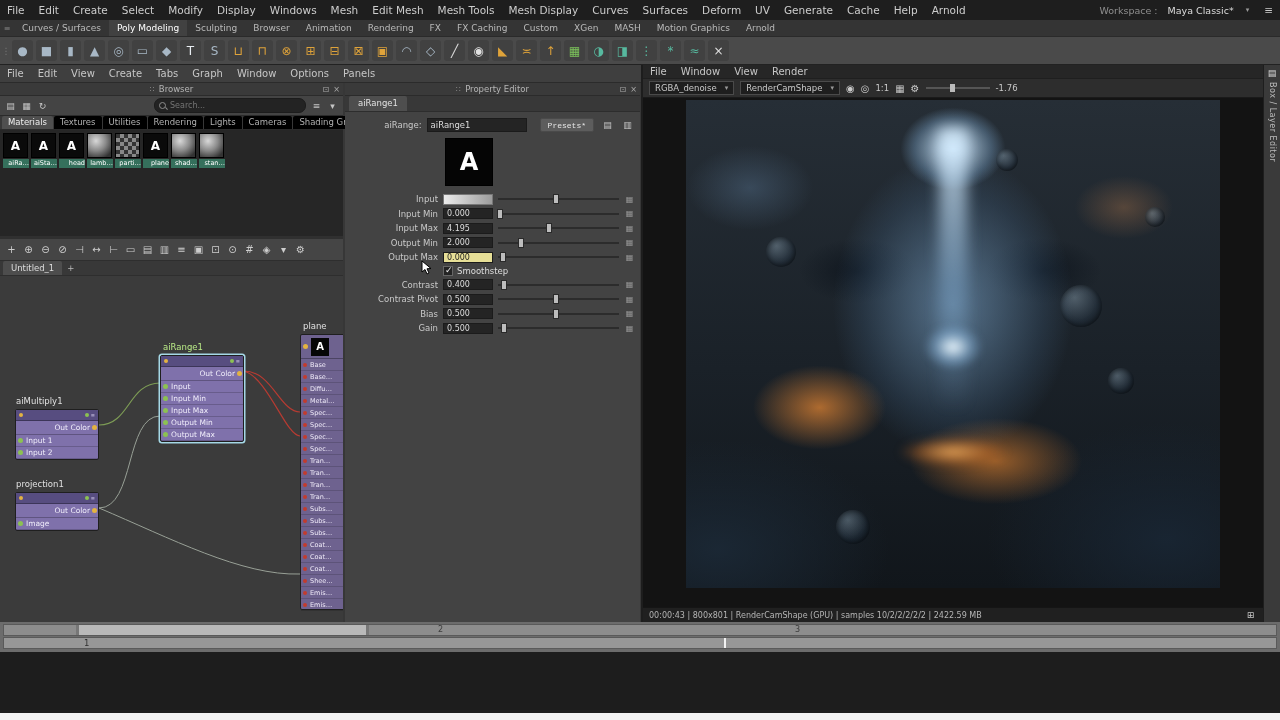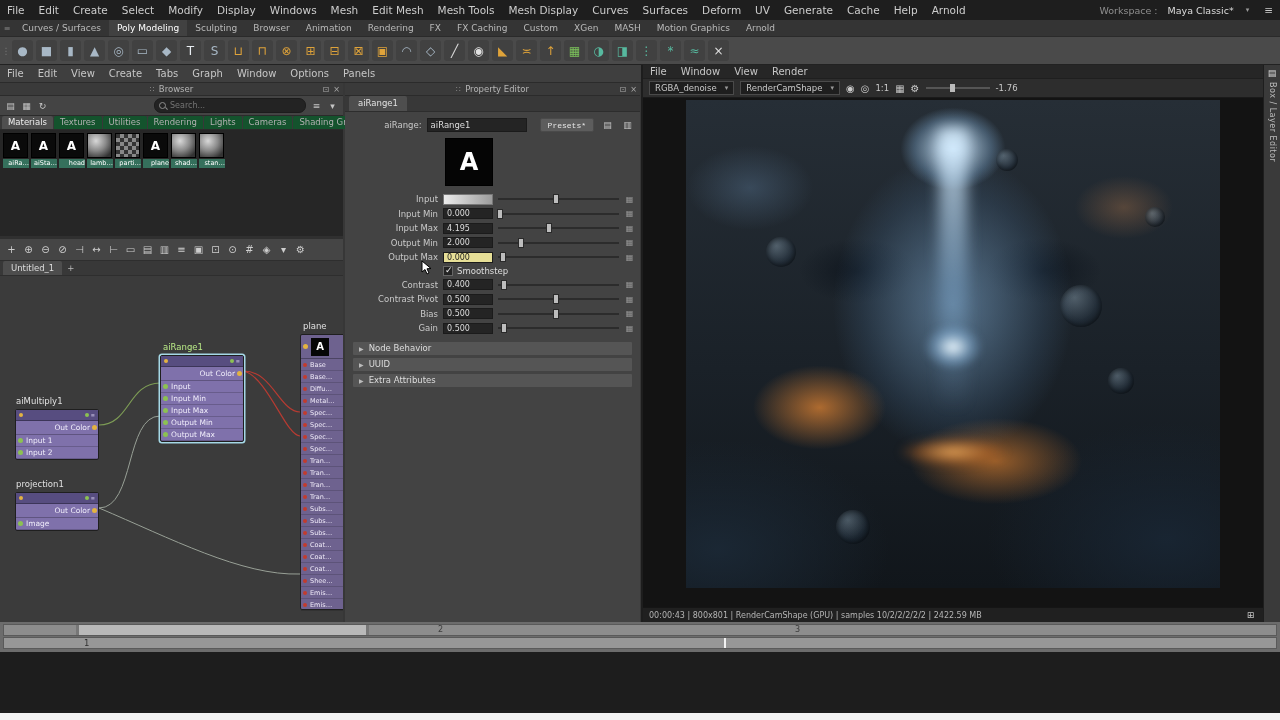--- a/index.html
+++ b/index.html
@@ -42,21 +42,21 @@
   .pbtns{position:absolute;right:3px;top:0;display:flex;gap:4px;font-size:8px;color:#aaa;line-height:13px;}
   .btoolbar{height:20px;background:#444;display:flex;align-items:center;padding:0 4px;gap:4px;border-bottom:1px solid #2b2b2b;box-sizing:border-box;}
   .bt-icons{display:flex;gap:3px;}
   .tico{min-width:13px;height:13px;display:inline-flex;align-items:center;justify-content:center;font-size:9px;color:#c5c5c5;}
   .searchbox{flex:1;max-width:150px;margin-left:auto;position:relative;height:13px;background:#232323;border-radius:7px;border:1px solid #1c1c1c;display:flex;align-items:center;}
   .searchbox input{background:transparent;border:none;outline:none;color:#ccc;font-size:8px;padding-left:15px;width:100%;font-family:inherit;}
   .mag{position:absolute;left:4px;top:3px;width:5px;height:5px;border:1px solid #8d8d8d;border-radius:50%;}
   .mag::after{content:"";position:absolute;width:3px;height:1px;background:#8d8d8d;right:-3px;bottom:-1px;transform:rotate(45deg);}
   .btabs{height:14px;background:#383838;display:flex;align-items:flex-end;padding-left:2px;border-bottom:1px solid #2b2b2b;box-sizing:border-box;font-size:8.5px;color:#b0b0b0;}
   .btablist{display:flex;align-items:flex-end;}
-  .btab{padding:0 6px;line-height:13px;background:#14532d;margin-right:1px;border-radius:2px 2px 0 0;white-space:nowrap;}
+  .btab{padding:0 6px;line-height:13px;background:#000000;margin-right:1px;border-radius:2px 2px 0 0;white-space:nowrap;}
   .btab.active{background:#4f4f4f;color:#eee;}
   .overflow{margin-left:auto;padding:0 4px;color:#999;font-size:9px;line-height:13px;}
   .bcontent{flex:1;background:#262626;overflow:hidden;}
   .swatches{display:flex;gap:2px;padding:3px;}
   .swatch{width:26px;}
   .thumb{width:25px;height:25px;background:#111;border:1px solid #000;position:relative;box-sizing:border-box;}
   .k-arnold{background:#0a0a0a;}
   .k-arnold::after{content:"A";position:absolute;inset:0;display:flex;align-items:center;justify-content:center;color:#fff;font-weight:bold;font-size:12px;}
   .k-sphere{background:radial-gradient(circle at 35% 30%,#d8d8d8,#8a8a8a 45%,#333 85%);}
   .k-checker{background-image:linear-gradient(45deg,#888 25%,transparent 25%,transparent 75%,#888 75%),linear-gradient(45deg,#888 25%,#333 25%,#333 75%,#888 75%);background-size:8px 8px;background-position:0 0,4px 4px;}
@@ -742,37 +742,20 @@
                 </div>
 
                 <div class="arow">
                   <span class="plabel">Gain</span>
                   <div class="pfield">0.500</div>
                   <div class="slider">
                     <div class="track"></div>
                     <div class="handle" style="left: calc(5% - 3px);"></div>
                   </div>
                   <span class="maptag">▦</span>
-                </div>
-              </div>
-            <div class="sections">
-
-                <div class="section">
-                  <span class="chev">▶</span>
-                  <span>Node Behavior</span>
-                </div>
-
-                <div class="section">
-                  <span class="chev">▶</span>
-                  <span>UUID</span>
-                </div>
-
-                <div class="section">
-                  <span class="chev">▶</span>
-                  <span>Extra Attributes</span>
                 </div>
               </div>
           </div>
         </div>
       </div>
     </div>
 
     <div id="renderview">
       <div class="rv-main">
         <div class="rv-menus">

